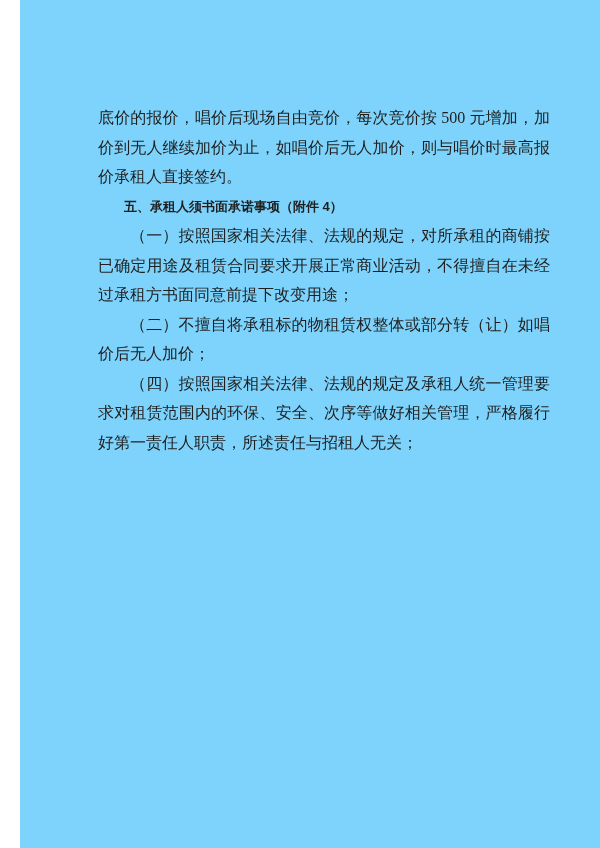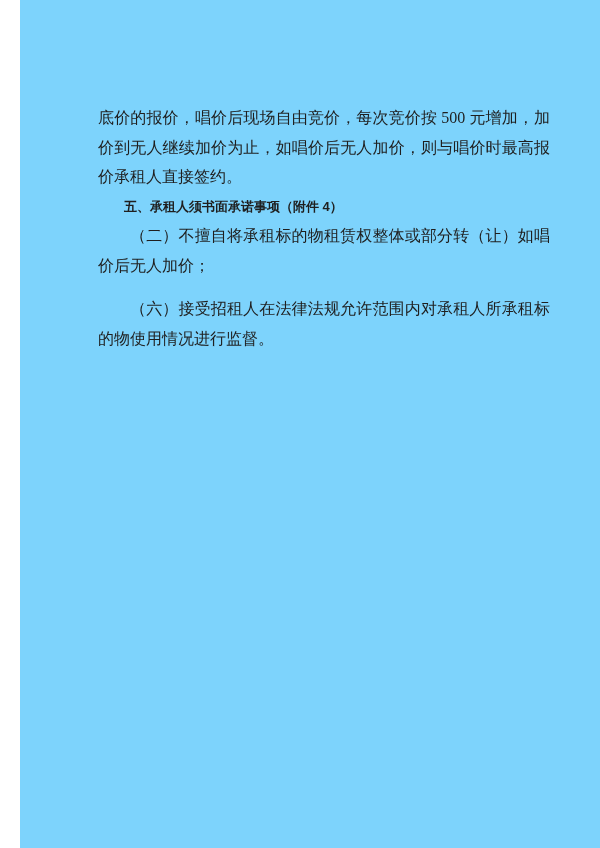--- a/index.html
+++ b/index.html
@@ -46,16 +46,17 @@
     margin-top: 14px;
   }
 </style>
 </head>
 <body>
 
 <div class="page">
   <div class="content">
     <p class="para no-indent">底价的报价，唱价后现场自由竞价，每次竞价按 500 元增加，加价到无人继续加价为止，如唱价后无人加价，则与唱价时最高报价承租人直接签约。</p>
     <h2 class="heading">五、承租人须书面承诺事项（附件 4）</h2>
+    <p class="para">（一）按照国家相关法律、法规的规定，对所承租的商铺按已确定用途及租赁合同要求开展正常商业活动，不得擅自在未经过承租方书面同意前提下改变用途；</p>
     <p class="para">（二）不擅自将承租标的物租赁权整体或部分转（让）如唱价后无人加价；</p>
-    <p class="para gap-before">（六）接受招租人在法律法规允许范围内对承租人所承租标的物使用情况进行监督。</p>
+    <p class="para">（四）按照国家相关法律、法规的规定及承租人统一管理要求对租赁范围内的环保、安全、次序等做好相关管理，严格履行好第一责任人职责，所述责任与招租人无关；</p>
   </div>
 </div>
 
 </body></html>

